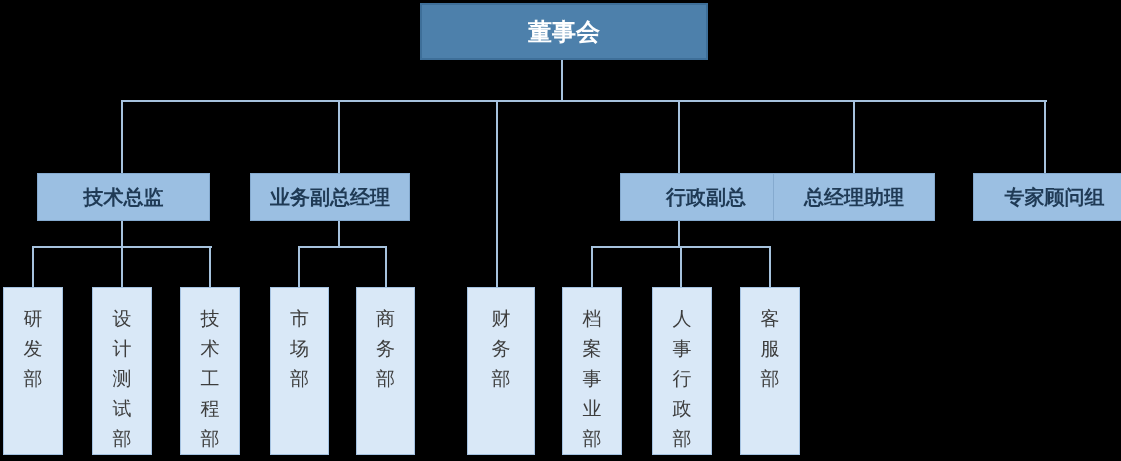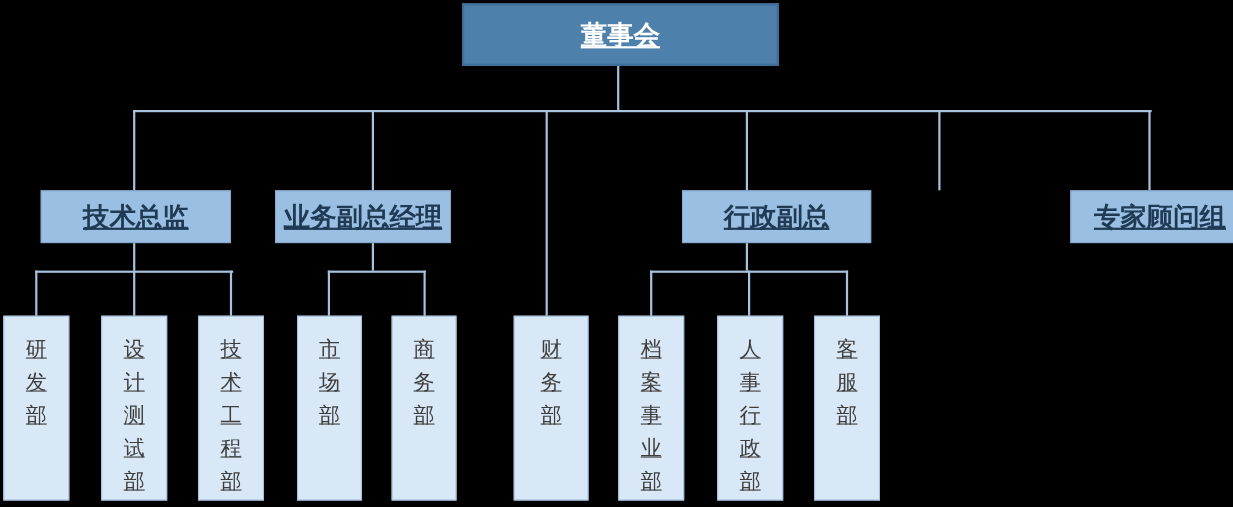--- a/index.html
+++ b/index.html
@@ -20,34 +20,33 @@
     background:var(--canvas-bg);
     overflow:hidden;
   }
   .node{
     position:absolute;
     box-sizing:border-box;
     display:flex;
     align-items:center;
     justify-content:center;
     text-align:center;
-    text-decoration:underline;
   }
   .node-root{
     background:var(--root-fill);
     border:2px solid var(--root-border);
     color:var(--root-text);
     font-size:24px;
     font-weight:bold;
   }
   .node-manager{
     background:var(--manager-fill);
     border:1px solid var(--manager-border);
     color:var(--manager-text);
-    font-size:24px;
+    font-size:20px;
     font-weight:bold;
   }
   .node-dept{
     background:var(--dept-fill);
     border:1px solid var(--dept-border);
     color:var(--dept-text);
     font-size:19px;
     line-height:30px;
     align-items:flex-start;
     padding-top:16px;
@@ -87,20 +86,21 @@
   <div class="conn" style="left:591px;top:246px;width:180px;height:2px;"></div>
   <div class="conn" style="left:591px;top:246px;width:2px;height:41px;"></div>
   <div class="conn" style="left:680px;top:246px;width:2px;height:41px;"></div>
   <div class="conn" style="left:769px;top:246px;width:2px;height:41px;"></div>
 
   <div class="node node-root" style="left:420px;top:3px;width:288px;height:57px;">董事会</div>
 
   <div class="node node-manager" style="left:37px;top:173px;width:173px;height:48px;">技术总监</div>
   <div class="node node-manager" style="left:250px;top:173px;width:160px;height:48px;">业务副总经理</div>
   <div class="node node-manager" style="left:620px;top:173px;width:172px;height:48px;">行政副总</div>
+  <div class="node node-manager" style="left:773px;top:173px;width:162px;height:48px;">总经理助理</div>
   <div class="node node-manager" style="left:973px;top:173px;width:163px;height:48px;">专家顾问组</div>
 
   <div class="node node-dept vtext" style="left:3px;top:287px;width:60px;height:168px;">研
 发
 部</div>
   <div class="node node-dept vtext" style="left:92px;top:287px;width:60px;height:168px;">设
 计
 测
 试
 部</div>

